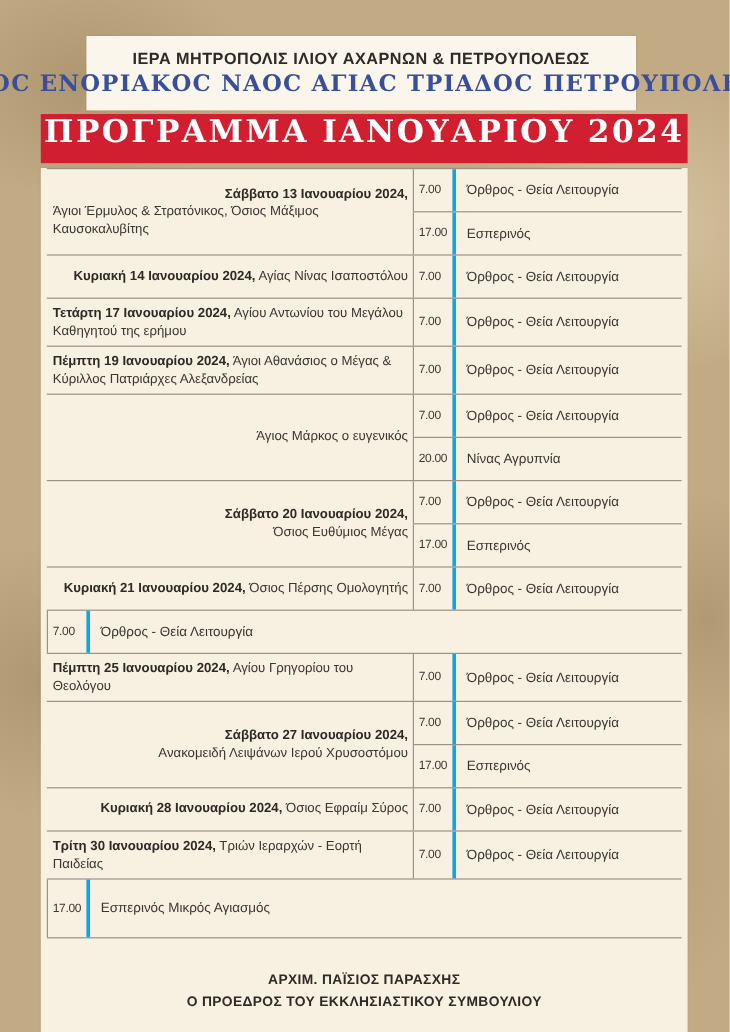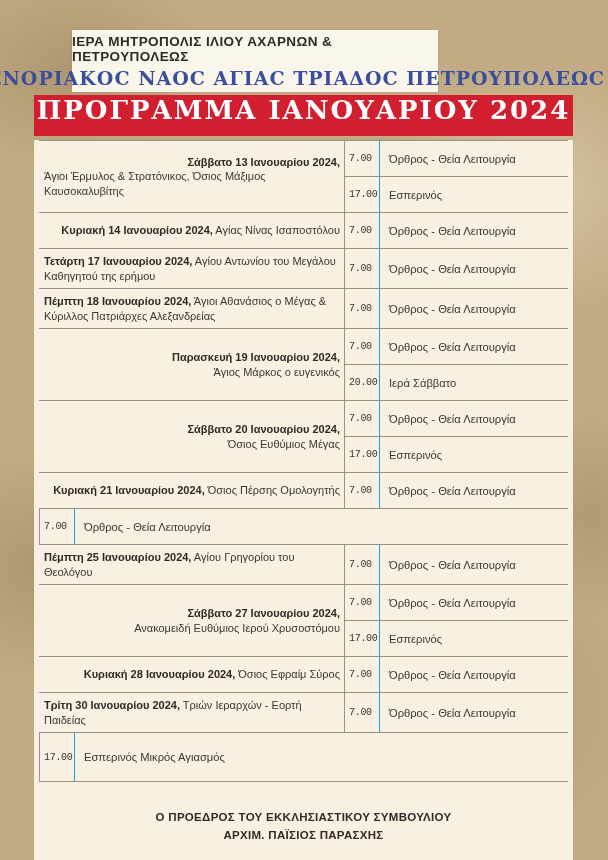--- a/index.html
+++ b/index.html
@@ -15,21 +15,21 @@
     background-image:
       radial-gradient(ellipse 220px 160px at 12% 8%, rgba(122,96,60,.28), transparent 62%),
       radial-gradient(ellipse 260px 210px at 88% 22%, rgba(255,246,222,.32), transparent 60%),
       radial-gradient(ellipse 320px 260px at 72% 82%, rgba(110,85,52,.24), transparent 62%),
       radial-gradient(ellipse 210px 190px at 6% 66%, rgba(118,92,58,.26), transparent 60%),
       radial-gradient(ellipse 180px 140px at 48% 97%, rgba(255,242,214,.28), transparent 62%),
       radial-gradient(ellipse 140px 90px at 35% 40%, rgba(255,244,218,.20), transparent 65%),
       radial-gradient(ellipse 120px 160px at 97% 60%, rgba(112,88,55,.22), transparent 65%);
   }
   .header-box{
-    position:absolute;left:72px;top:30px;width:366px;height:62px;
+    position:absolute;left:72px;top:30px;width:458px;height:62px;
     background:#faf6ec;
     display:flex;flex-direction:column;align-items:center;justify-content:center;
     box-shadow:0 0 0 1px rgba(120,100,70,.08);
   }
   .header-line1{
     font-size:13.5px;font-weight:600;letter-spacing:.4px;color:#2e2b27;
   }
   .header-line2{
     font-family:"DejaVu Serif", serif;
     font-size:19px;font-weight:bold;letter-spacing:1px;color:#3a4f9b;
@@ -67,24 +67,24 @@
     font-size:11px;line-height:1.32;color:#3a3632;align-items:flex-end;
   }
   .date-cell b{color:#2d2a26;}
   .services{flex:1;display:flex;flex-direction:column;}
   .svc-line{
     flex:1;display:flex;min-height:35px;
   }
   .svc-line + .svc-line{border-top:1px solid #9a9289;}
   .time-cell{
     flex:0 0 36px;width:36px;box-sizing:border-box;
-    border-left:1px solid #9a9289;border-right:1px solid #0ea5e9;
+    border-left:1px solid #9a9289;border-right:3px solid #0ea5e9;
     display:flex;align-items:center;
     padding:2px 2px 2px 4px;
-    font-size:10px;color:#3a3632;letter-spacing:-.3px;font-family:Liberation Mono, monospace;
+    font-size:10px;color:#3a3632;letter-spacing:-.3px;
   }
   .name-cell{
     flex:1;display:flex;align-items:center;
     padding:3px 4px 3px 9px;
     font-size:11.2px;color:#3a3632;
   }
   .footer{
     text-align:center;
     padding:27px 10px 24px 10px;
     font-size:11.5px;font-weight:bold;color:#2e2b27;
@@ -140,42 +140,41 @@
           </div>
           <div class="services">
             <div class="svc-line">
               <div class="time-cell">7.00</div>
               <div class="name-cell">Όρθρος - Θεία Λειτουργία</div>
             </div>
           </div>
         </div>
         <div class="row">
           <div class="date-cell">
-            <div><b>Πέμπτη 18 Ιανουαρίου 2024,</b><span> Άγιοι Αθανάσιος ο Μέγας &amp; Κύριλλος Πατριάρχες Αλεξανδρείας</span></div>
-          </div>
-          <div class="services">
-            <div class="svc-line">
-              <div class="time-cell">7.00</div>
-              <div class="name-cell">Όρθρος - Θεία Λειτουργία</div>
-            </div>
-          </div>
-        </div>
-        <div class="row">
-          <div class="date-cell">
-            <div><b>Παρασκευή 19 Ιανουαρίου 2024,</b></div>
+            <div><b>Πέμπτη 19 Ιανουαρίου 2024,</b><span> Άγιοι Αθανάσιος ο Μέγας &amp; Κύριλλος Πατριάρχες Αλεξανδρείας</span></div>
+          </div>
+          <div class="services">
+            <div class="svc-line">
+              <div class="time-cell">7.00</div>
+              <div class="name-cell">Όρθρος - Θεία Λειτουργία</div>
+            </div>
+          </div>
+        </div>
+        <div class="row">
+          <div class="date-cell">
             <div>Άγιος Μάρκος ο ευγενικός</div>
           </div>
           <div class="services">
             <div class="svc-line">
               <div class="time-cell">7.00</div>
               <div class="name-cell">Όρθρος - Θεία Λειτουργία</div>
             </div>
             <div class="svc-line">
               <div class="time-cell">20.00</div>
-              <div class="name-cell">Ιερά Σάββατο</div>
+              <div class="name-cell">Νίνας Αγρυπνία</div>
             </div>
           </div>
         </div>
         <div class="row">
           <div class="date-cell">
             <div><b>Σάββατο 20 Ιανουαρίου 2024,</b></div>
             <div>Όσιος Ευθύμιος Μέγας</div>
           </div>
           <div class="services">
             <div class="svc-line">
@@ -214,21 +213,21 @@
           <div class="services">
             <div class="svc-line">
               <div class="time-cell">7.00</div>
               <div class="name-cell">Όρθρος - Θεία Λειτουργία</div>
             </div>
           </div>
         </div>
         <div class="row">
           <div class="date-cell">
             <div><b>Σάββατο 27 Ιανουαρίου 2024,</b></div>
-            <div>Ανακομειδή Ευθύμιος Ιερού Χρυσοστόμου</div>
+            <div>Ανακομειδή Λειψάνων Ιερού Χρυσοστόμου</div>
           </div>
           <div class="services">
             <div class="svc-line">
               <div class="time-cell">7.00</div>
               <div class="name-cell">Όρθρος - Θεία Λειτουργία</div>
             </div>
             <div class="svc-line">
               <div class="time-cell">17.00</div>
               <div class="name-cell">Εσπερινός</div>
             </div>
@@ -259,18 +258,18 @@
         <div class="row">
           <div class="services">
             <div class="svc-line">
               <div class="time-cell">17.00</div>
               <div class="name-cell">Εσπερινός Μικρός Αγιασμός</div>
             </div>
           </div>
         </div>
       </div>
     <div class="footer">
+      <div>ΑΡΧΙΜ. ΠΑΪΣΙΟΣ ΠΑΡΑΣΧΗΣ</div>
       <div>Ο ΠΡΟΕΔΡΟΣ ΤΟΥ ΕΚΚΛΗΣΙΑΣΤΙΚΟΥ ΣΥΜΒΟΥΛΙΟΥ</div>
-      <div>ΑΡΧΙΜ. ΠΑΪΣΙΟΣ ΠΑΡΑΣΧΗΣ</div>
     </div>
   </div>
 
 </div>
 
 </body></html>

